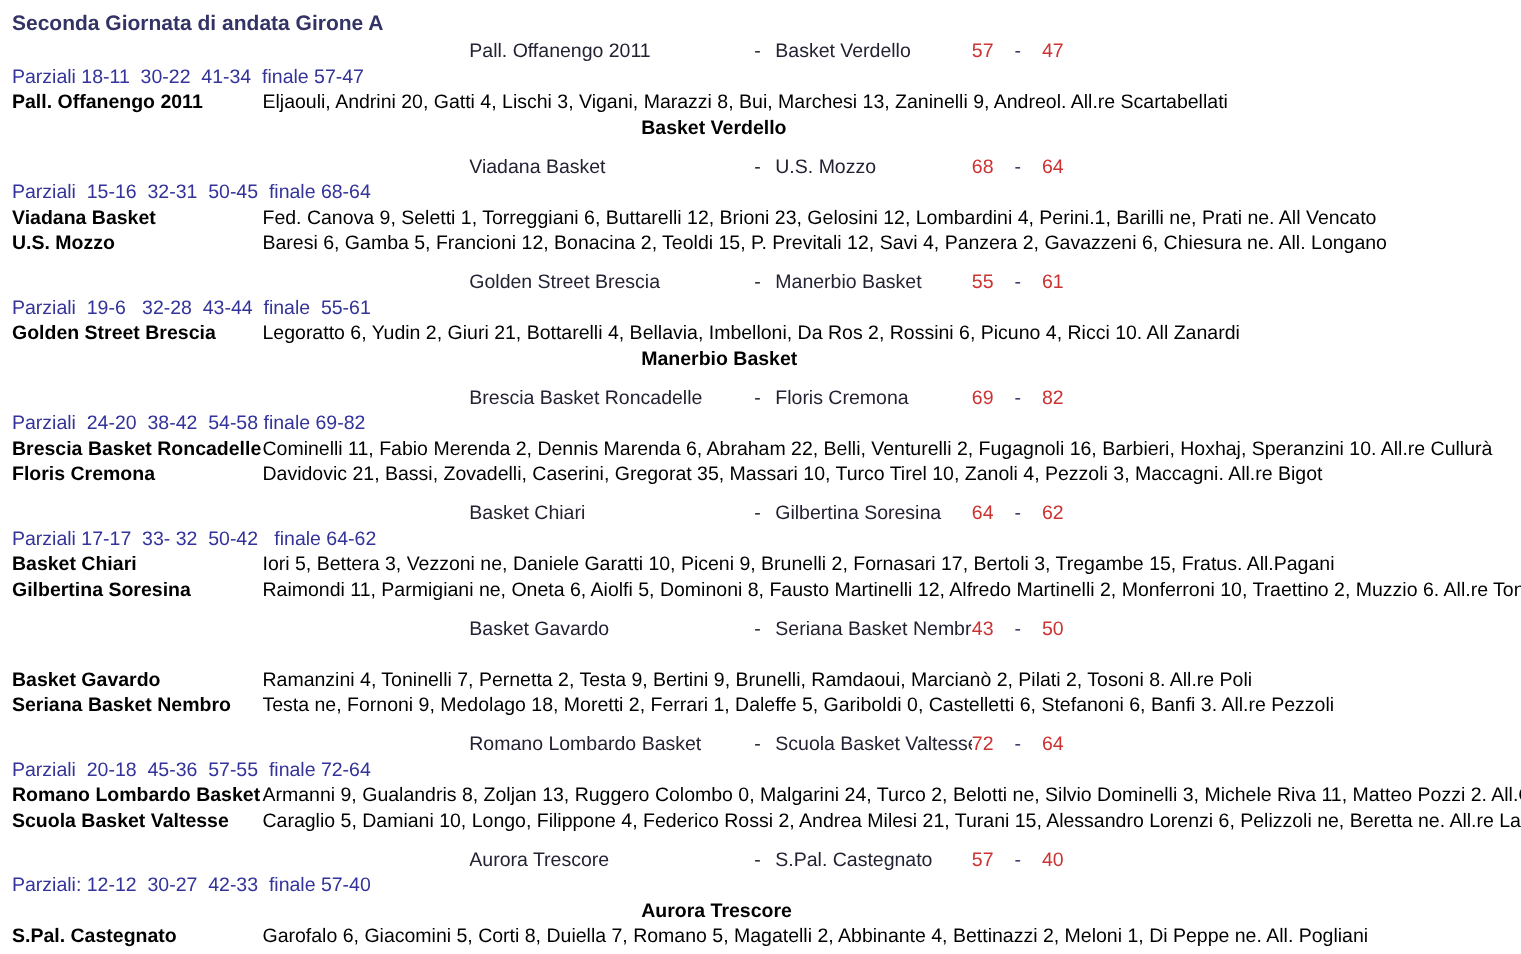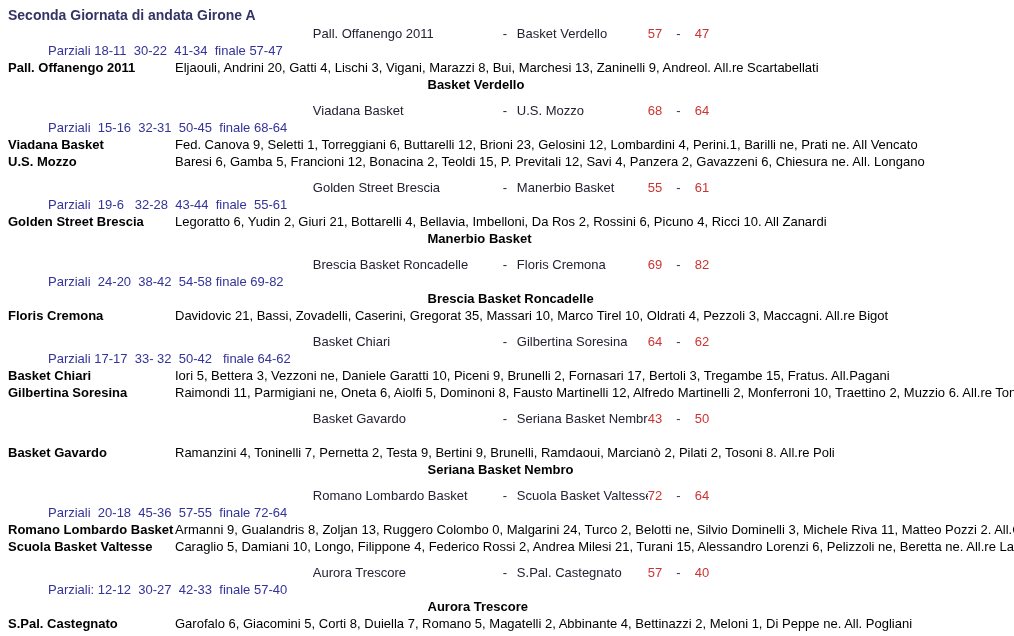--- a/index.html
+++ b/index.html
@@ -22,21 +22,21 @@
   }
   .row { line-height: 17px; min-height: 17px; white-space: pre; justify-content: center; }
   .match { margin-bottom: 9px; }
   .header-row { display: flex; color: var(--header_text, #222233); }
   .m-home { flex: 0 0 190px; overflow: hidden; white-space: pre; }
   .m-dash { flex: 0 0 14px; }
   .m-away { flex: 0 0 131px; overflow: hidden; white-space: pre; }
   .m-score { white-space: pre; }
   .s-num  { color: var(--score, #cc3333); }
   .s-dash { color: var(--score_dash, #333366); margin: 0 14px; }
-  .parziali { color: var(--parziali, #333399); margin-left: 40px; }
+  .parziali { color: var(--parziali, #333399); }
   .team-row { display: flex; }
   .t-label { flex: 0 0 167px; font-weight: bold; overflow: hidden; white-space: pre; }
   .t-players { flex: 1 1 auto; overflow: hidden; white-space: pre; }
 </style>
 </head>
 <body>
 
 <div class="page">
   <div class="title">Seconda Giornata di andata Girone A</div>
   <div id="matches-list">
@@ -95,24 +95,25 @@
   <div class="match">
     <div class="row header-row">
       <span class="m-home">Brescia Basket Roncadelle</span>
       <span class="m-dash">-</span>
       <span class="m-away">Floris Cremona</span>
       <span class="m-score"><span class="s-num">69</span><span class="s-dash">-</span><span class="s-num">82</span></span>
     </div>
     <div class="row parziali">Parziali  24-20  38-42  54-58 finale 69-82</div>
     <div class="row team-row">
       <span class="t-label">Brescia Basket Roncadelle</span>
+      <span class="t-players">Cominelli 11, Fabio Merenda 2, Dennis Marenda 6, Abraham 22, Belli, Venturelli 2, Fugagnoli 16, Barbieri, Hoxhaj, Speranzini 10. All.re Cullurà</span>
     </div>
     <div class="row team-row">
       <span class="t-label">Floris Cremona</span>
-      <span class="t-players">Davidovic 21, Bassi, Zovadelli, Caserini, Gregorat 35, Massari 10, Marco Tirel 10, Oldrati 4, Pezzoli 3, Maccagni. All.re Bigot</span>
+      <span class="t-players">Davidovic 21, Bassi, Zovadelli, Caserini, Gregorat 35, Massari 10, Turco Tirel 10, Zanoli 4, Pezzoli 3, Maccagni. All.re Bigot</span>
     </div>
   </div>
 
   <div class="match">
     <div class="row header-row">
       <span class="m-home">Basket Chiari</span>
       <span class="m-dash">-</span>
       <span class="m-away">Gilbertina Soresina</span>
       <span class="m-score"><span class="s-num">64</span><span class="s-dash">-</span><span class="s-num">62</span></span>
     </div>
@@ -134,20 +135,21 @@
       <span class="m-away">Seriana Basket Nembro</span>
       <span class="m-score"><span class="s-num">43</span><span class="s-dash">-</span><span class="s-num">50</span></span>
     </div>
     <div class="row parziali"></div>
     <div class="row team-row">
       <span class="t-label">Basket Gavardo</span>
       <span class="t-players">Ramanzini 4, Toninelli 7, Pernetta 2, Testa 9, Bertini 9, Brunelli, Ramdaoui, Marcianò 2, Pilati 2, Tosoni 8. All.re Poli</span>
     </div>
     <div class="row team-row">
       <span class="t-label">Seriana Basket Nembro</span>
+      <span class="t-players">Testa ne, Fornoni 9, Medolago 18, Moretti 2, Ferrari 1, Daleffe 5, Gariboldi 0, Castelletti 6, Stefanoni 6, Banfi 3. All.re Pezzoli</span>
     </div>
   </div>
 
   <div class="match">
     <div class="row header-row">
       <span class="m-home">Romano Lombardo Basket</span>
       <span class="m-dash">-</span>
       <span class="m-away">Scuola Basket Valtesse</span>
       <span class="m-score"><span class="s-num">72</span><span class="s-dash">-</span><span class="s-num">64</span></span>
     </div>

